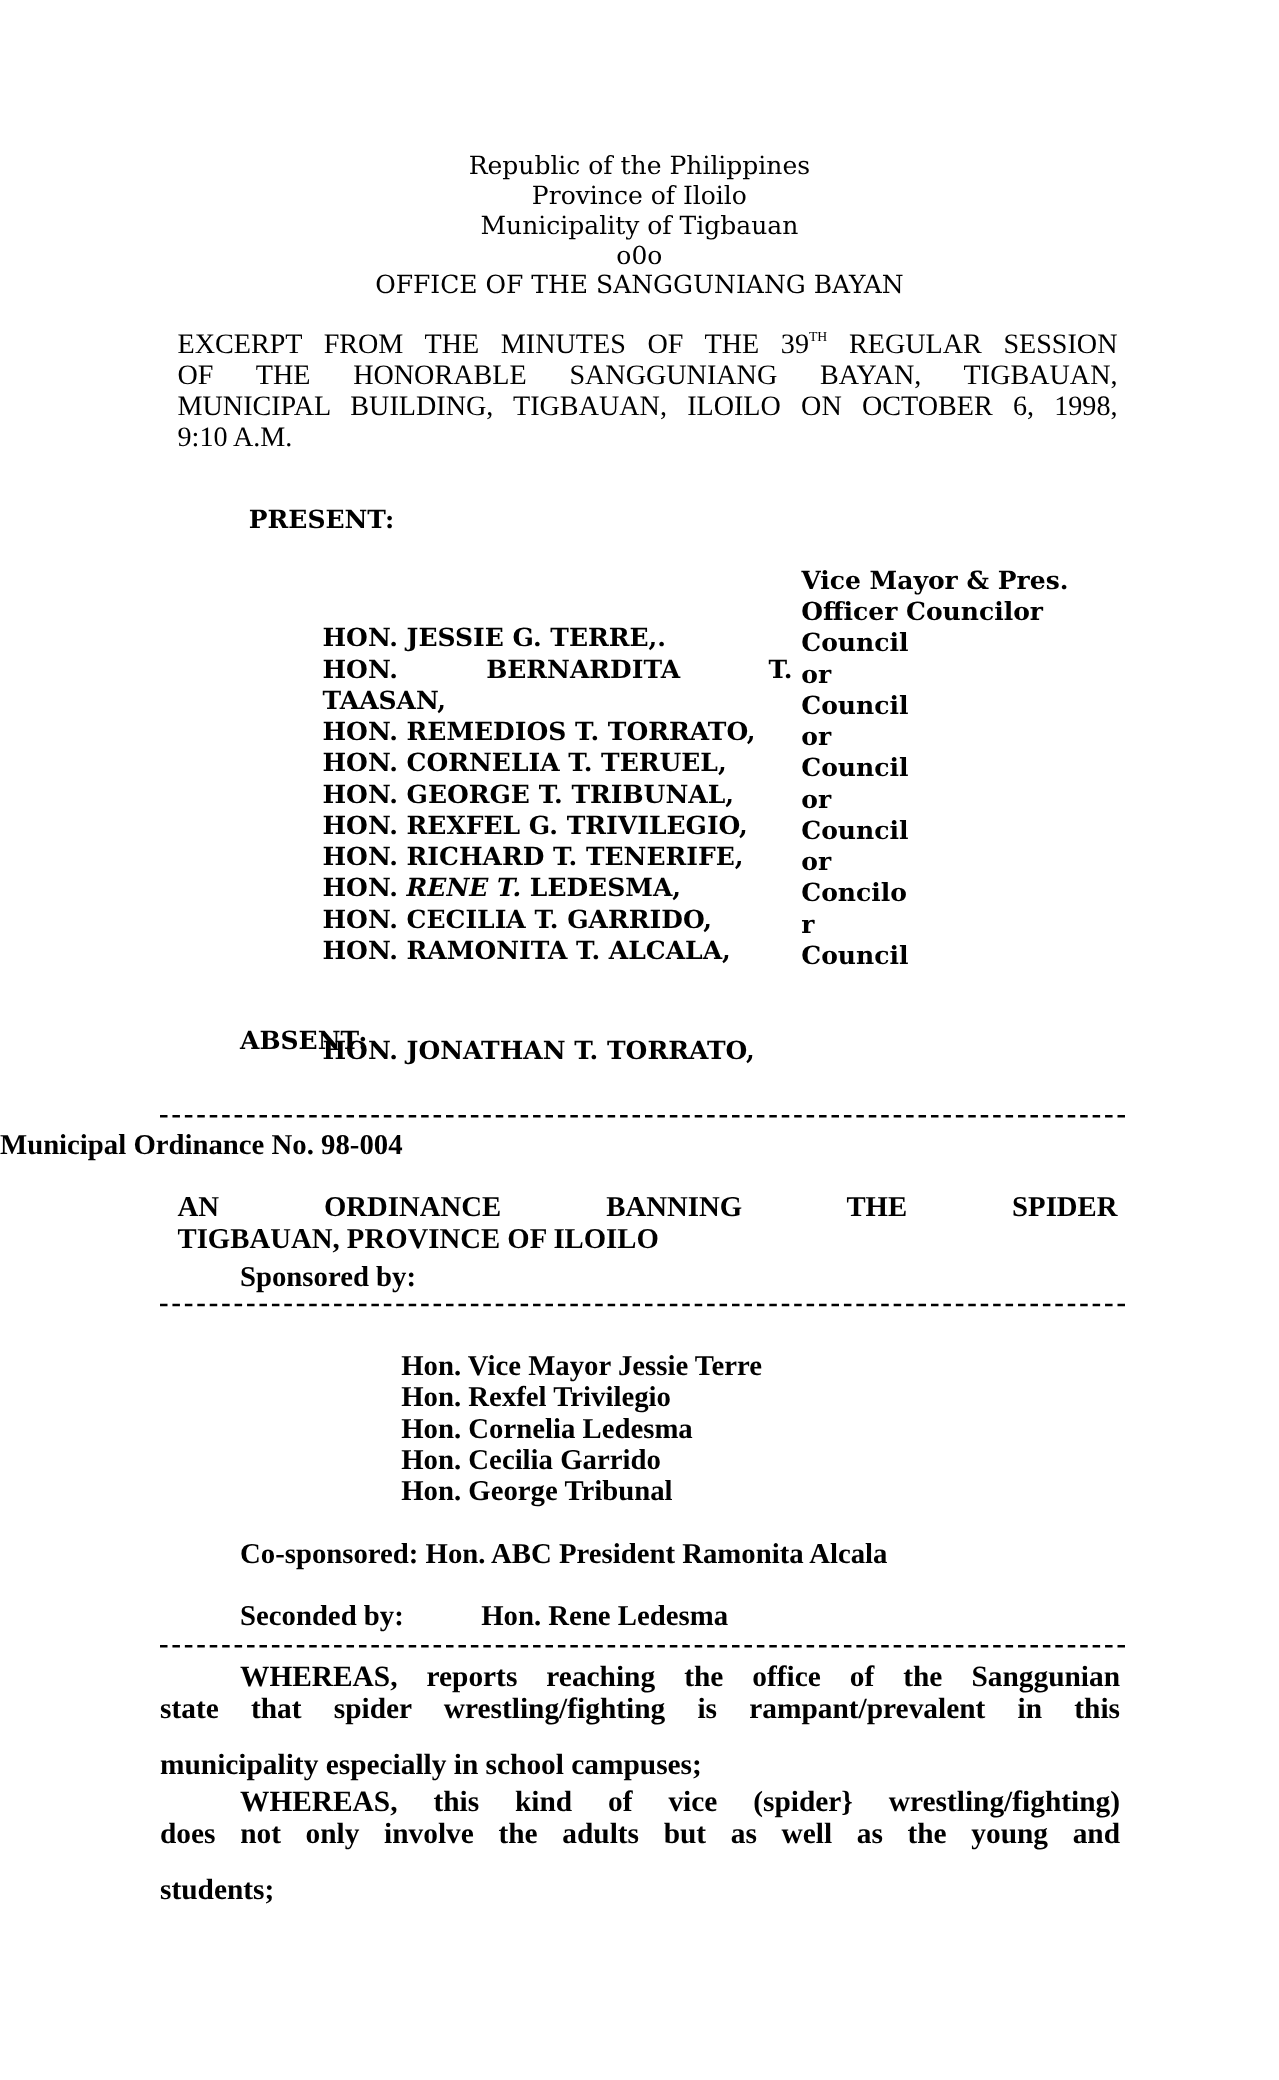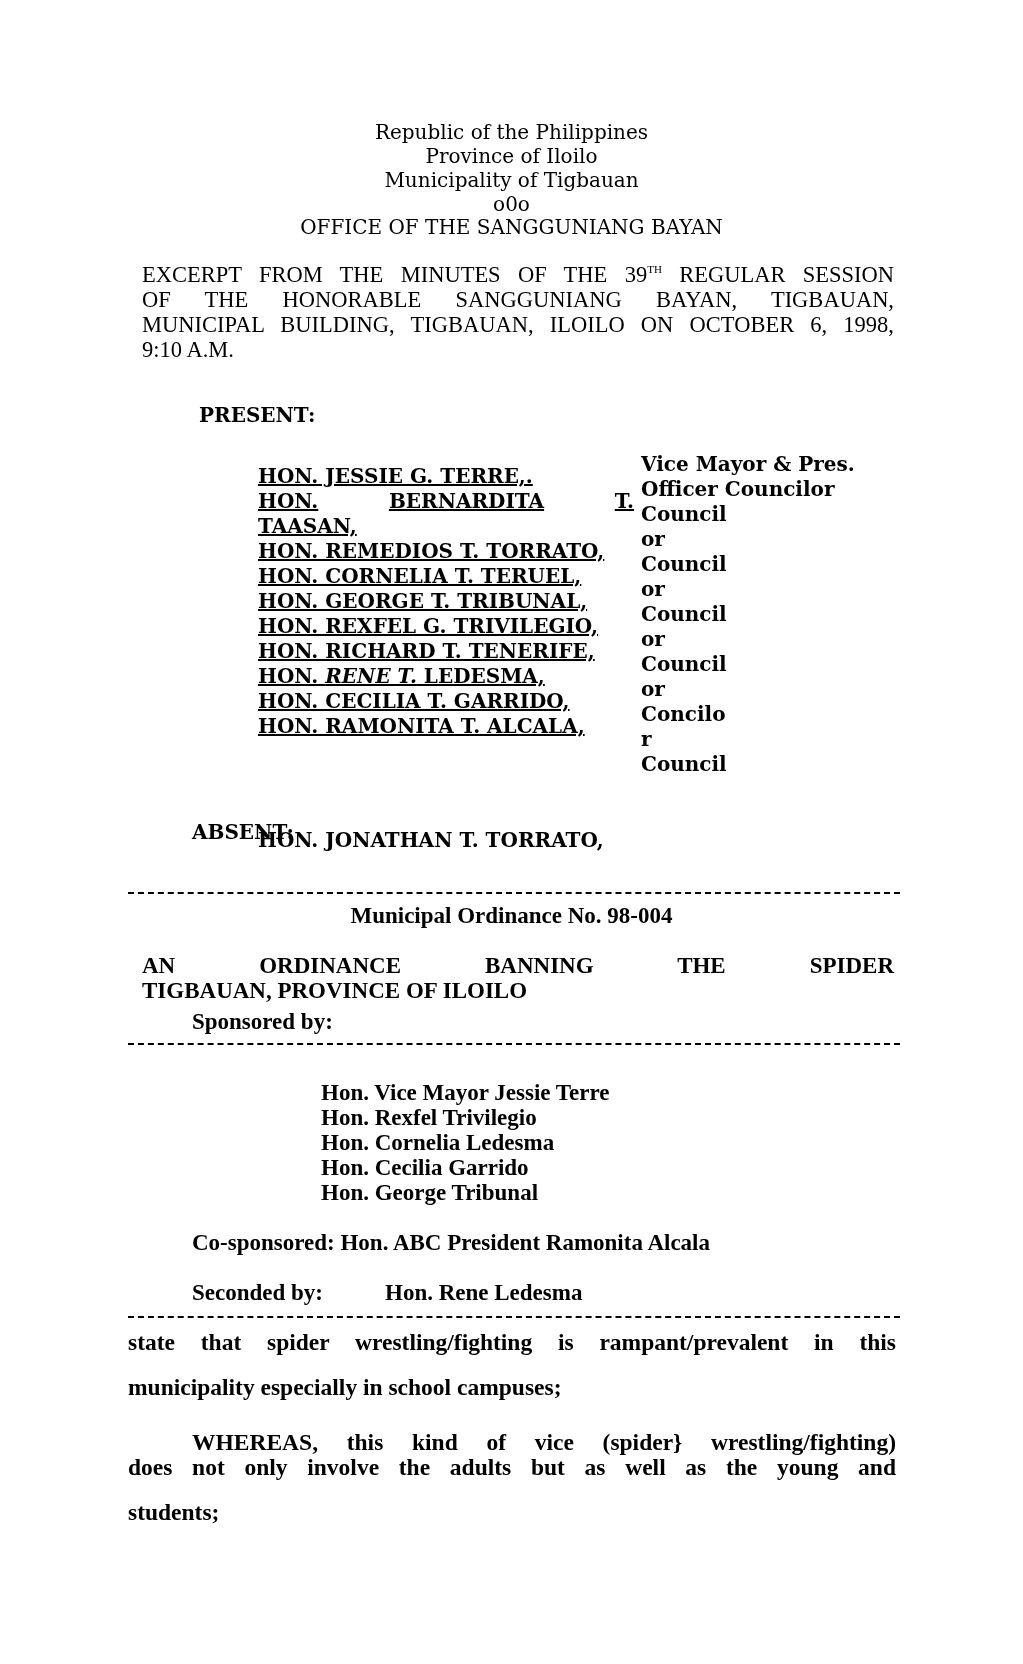--- a/index.html
+++ b/index.html
@@ -4,27 +4,27 @@
 <style>
   html, body { margin: 0; padding: 0; background: #ffffff; }
   body { width: 1023px; height: 1664px; position: relative; overflow: hidden; color: #000; }
   .page { position: absolute; left: 0; top: 0; width: 1023px; height: 1323px; padding-left: 36px; }
   .hdr { position: absolute; left: 0; width: 1023px; text-align: center; font-family: "DejaVu Serif", serif; font-size: 20px; line-height: 25px; }
   .excerpt { position: absolute; left: 142px; width: 752px; font-family: "Liberation Serif", serif; font-size: 22.5px; line-height: 25px; text-align: justify; text-align-last: left; }
   .excerpt .line { display: block; text-align: justify; text-align-last: justify; height: 25px; white-space: nowrap; }
   .excerpt .line.last { text-align-last: left; }
   .sup { font-size: 11px; vertical-align: 9px; line-height: 0; }
   .label { position: absolute; font-family: "DejaVu Serif", serif; font-weight: bold; font-size: 20px; line-height: 25px; white-space: nowrap; }
-  .member-list { position: absolute; left: 258px; top: 464px; width: 380px; text-decoration: underline; }
+  .member-list { position: absolute; left: 258px; top: 498px; width: 380px; }
   .member { font-family: "DejaVu Serif", serif; font-weight: bold; font-size: 20px; line-height: 25px; height: 25px; white-space: nowrap; }
   .member.just { display: flex; justify-content: space-between; width: 376px; }
   .titles-col { position: absolute; left: 641px; top: 452px; width: 240px; height: 332px; overflow: hidden; }
   .titles-col div { font-family: "DejaVu Serif", serif; font-weight: bold; font-size: 20px; line-height: 25px; height: 25px; white-space: nowrap; }
   .dash { position: absolute; left: 128px; width: 772px; height: 0; border-top: 2px dashed #000; }
-  .ordno { position: absolute; left: 0; width: 1023px; text-align: center; font-family: "Liberation Serif", serif; font-weight: bold; font-size: 23px; line-height: 25px; }
+  .ordno { position: absolute; left: 0; width: 1023px; font-family: "Liberation Serif", serif; font-weight: bold; font-size: 23px; line-height: 25px; }
   .title-block { position: absolute; left: 142px; width: 752px; font-family: "Liberation Serif", serif; font-weight: bold; font-size: 23px; line-height: 25px; }
   .title-block .line { display: block; text-align: justify; text-align-last: justify; height: 25px; white-space: nowrap; }
   .title-block .line.last { text-align-last: left; }
   .sponsor-list { position: absolute; left: 321px; top: 1080px; }
   .sponsor-list div { font-family: "Liberation Serif", serif; font-weight: bold; font-size: 23px; line-height: 25px; height: 25px; white-space: nowrap; }
   .lb { position: absolute; font-family: "Liberation Serif", serif; font-weight: bold; font-size: 23px; line-height: 25px; white-space: nowrap; }
   .para { position: absolute; left: 128px; width: 768px; font-family: "Liberation Serif", serif; font-weight: bold; font-size: 23.5px; line-height: 25px; }
   .para .line { display: block; text-align: justify; text-align-last: justify; height: 25px; white-space: nowrap; }
   .para .line.last { text-align-last: left; margin-top: 20px; }
   .para .line.indent { padding-left: 64px; }
@@ -112,20 +112,21 @@
     <span>Co-sponsored:</span>
     <span>Hon. ABC President Ramonita Alcala</span>
   </div>
 
   <div class="lb" style="left:192px; top:1280px;">Seconded by:</div>
   <div class="lb" style="left:385px; top:1280px;">Hon. Rene Ledesma</div>
 
   <div class="dash" style="top:1316px;"></div>
 
   <div class="para" style="top:1330px;">
+    <span class="line indent">WHEREAS, reports reaching the office of the Sanggunian</span>
     <span class="line">state that spider wrestling/fighting is rampant/prevalent in this</span>
     <span class="line last">municipality especially in school campuses;</span>
   </div>
 
   <div class="para" style="top:1430px;">
     <span class="line indent">WHEREAS, this kind of vice (spider} wrestling/fighting)</span>
     <span class="line">does not only involve the adults but as well as the young and</span>
     <span class="line last">students;</span>
   </div>
 

